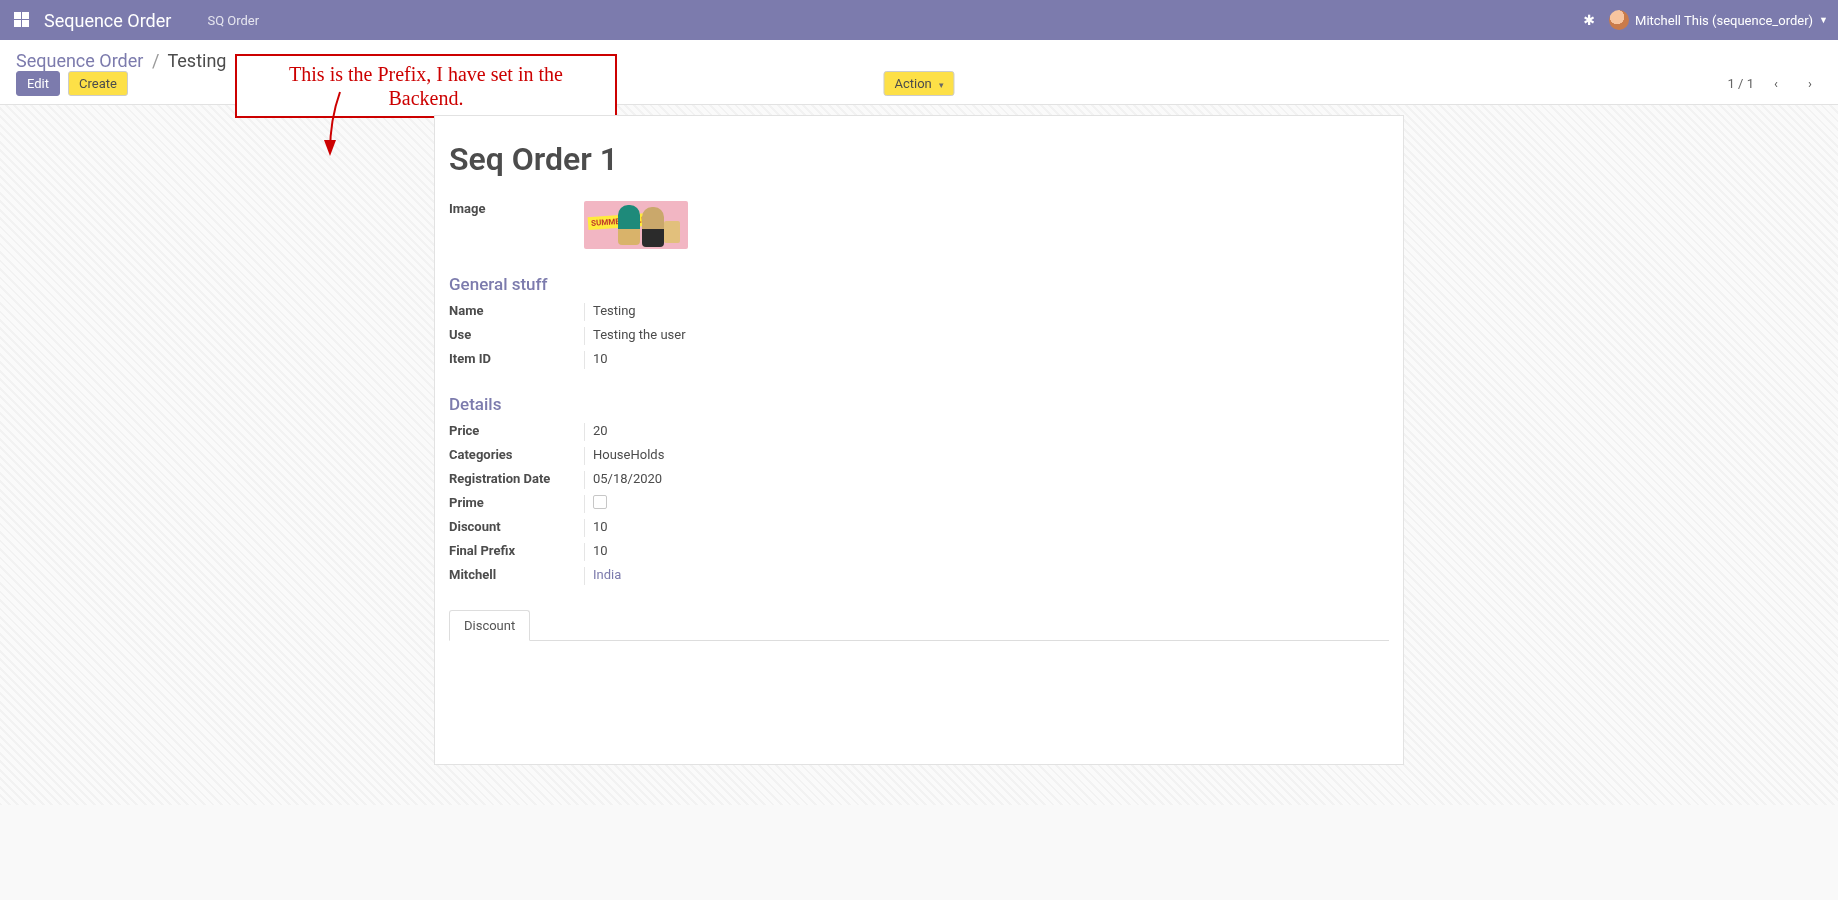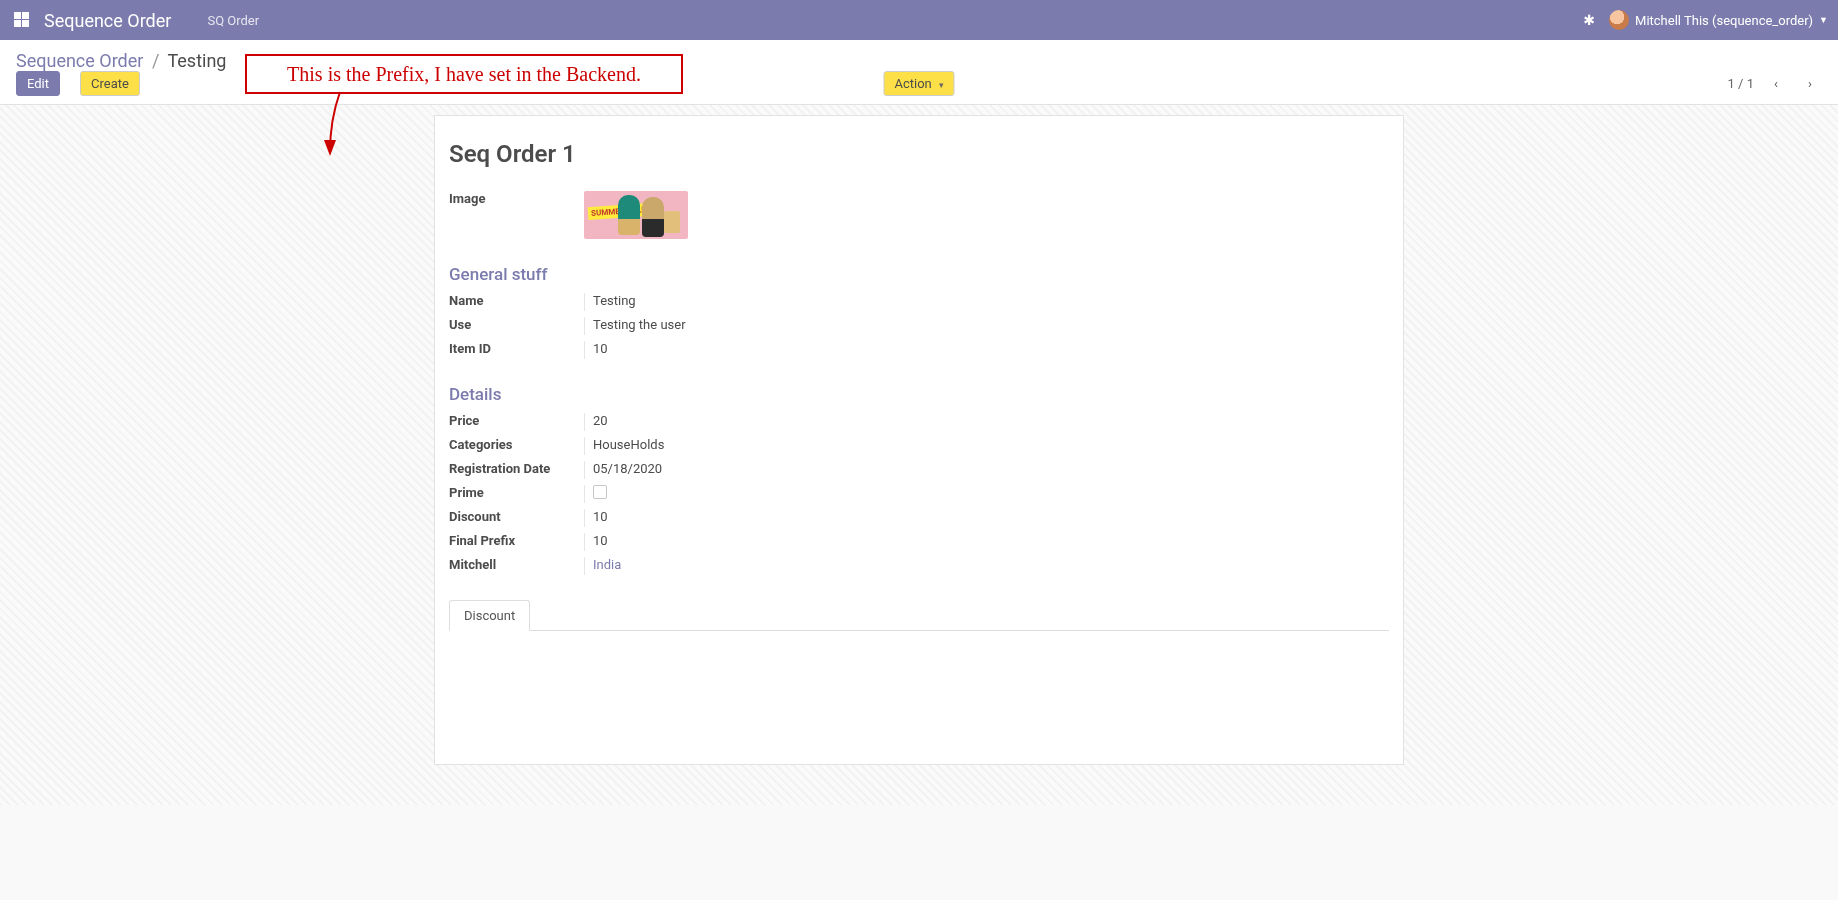--- a/index.html
+++ b/index.html
@@ -16,39 +16,39 @@
   .o_avatar { width:20px; height:20px; border-radius:50%; background:radial-gradient(circle at 40% 35%,#f7c59f 0 40%,#c97b4a 42% 100%); }
   .caret-down { font-size:9px; }
 
   
   .o_cp { background:#fff; border-bottom:1px solid #e2e2e2; padding:10px 16px 8px 16px; }
   .o_cp_top { display:flex; align-items:center; margin-bottom:0; }
   .o_breadcrumb { font-size:18px; color:#4c4c4c; }
   .o_breadcrumb a { color:#7C7BAD; text-decoration:none; }
   .o_breadcrumb_sep { color:#999; margin:0 4px; }
   .o_cp_bottom { display:flex; align-items:center; justify-content:space-between; }
-  .o_cp_left { display:flex; gap:20px; }
+  .o_cp_left { display:flex; gap:8px; }
   .btn { padding:4px 10px; font-size:13px; border-radius:3px; border:1px solid #ccc; background:#fde047; cursor:pointer; color:#4c4c4c; }
   .btn.primary { background:#7C7BAD; border-color:#7C7BAD; color:#fff; }
   .o_cp_center { position:absolute; left:50%; transform:translateX(-50%); }
   .o_cp_right { display:flex; align-items:center; gap:10px; color:#666; }
   .pager_arrow { width:24px; height:24px; display:inline-flex; justify-content:center; align-items:center; border:1px solid transparent; cursor:pointer; color:#555; }
   .pager_text { font-size:13px; }
 
   
   .callout { position:absolute; border:2px solid #cc0000; background:#fff; color:#cc0000; font-family:"Times New Roman",serif; font-size:20px; padding:6px 14px; line-height:1.2; }
   svg.anno { position:absolute; pointer-events:none; }
 
   
   .o_content { padding:10px 0 40px; display:flex; justify-content:center;
     background-image:repeating-linear-gradient(45deg,#f2f2f2 0 2px,#fafafa 2px 6px);
     min-height:700px;
   }
   .o_form_sheet { width:970px; background:#fff; border:1px solid #e2e2e2; padding:24px 14px 40px 14px; position:relative; }
-  .o_title { font-size:24px; font-weight:600; color:#4c4c4c; margin-bottom:20px; }
+  .o_title { font-size:32px; font-weight:600; color:#4c4c4c; margin-bottom:20px; }
 
   .o_group { margin-bottom:22px; }
   .o_group h2 { color:#7C7BAD; font-size:17px; font-weight:500; margin:6px 0 6px 0; }
   .o_row { display:flex; align-items:flex-start; padding:3px 0; font-size:13px; }
   .o_label { width:135px; font-weight:700; color:#4c4c4c; }
   .o_value { flex:1; color:#4c4c4c; border-left:1px solid #e5e5e5; padding-left:8px; min-height:18px; }
   .o_value.link { color:#7C7BAD; }
   .o_checkbox { width:14px; height:14px; border:1px solid #c7c7c7; border-radius:2px; display:inline-block; }
 
   .o_image_field { height:48px; width:104px; border-radius:2px; overflow:hidden; background:#f2b6c3; position:relative; }
@@ -109,21 +109,21 @@
         </button>
       </div>
       <div class="o_cp_right">
         <span class="pager_text">1 / 1</span>
         <span class="pager_arrow">‹</span>
         <span class="pager_arrow">›</span>
       </div>
     </div>
   </div>
 
-  <div class="callout" style="left:245px; top:14px; width:438px; text-align:center;">This is the Prefix, I have set in the Backend.</div>
+  <div class="callout" style="left:235px; top:14px; width:382px; text-align:center;">This is the Prefix, I have set in the Backend.</div>
   <svg class="anno" style="left:300px; top:50px;" width="60" height="70">
     <defs>
         <marker id="ah1" markerWidth="8" markerHeight="8" refX="6" refY="3" orient="auto">
           <path d="M0,0 L0,6 L8,3 z" fill="#cc0000"></path>
         </marker>
       </defs>
     <path d="M40,2 Q30,30 30,62" stroke="#cc0000" stroke-width="2" fill="none" marker-end="url(#ah1)"></path>
   </svg>
 
   <div class="callout" style="left:598px; top:88px; width:337px; text-align:center;">This is how your sequence is genrated</div>

